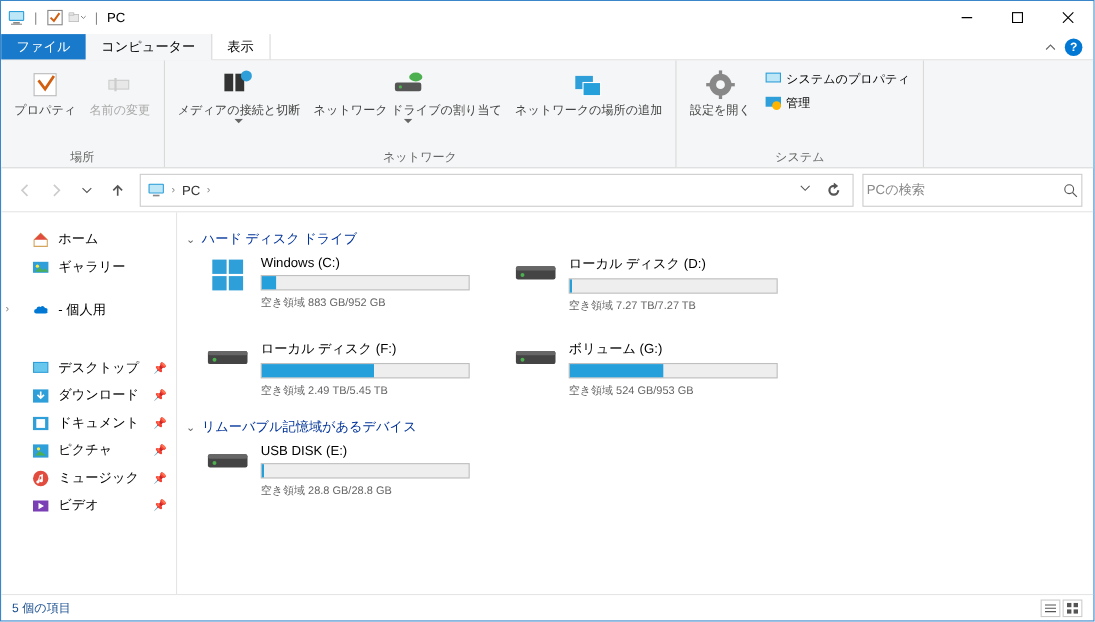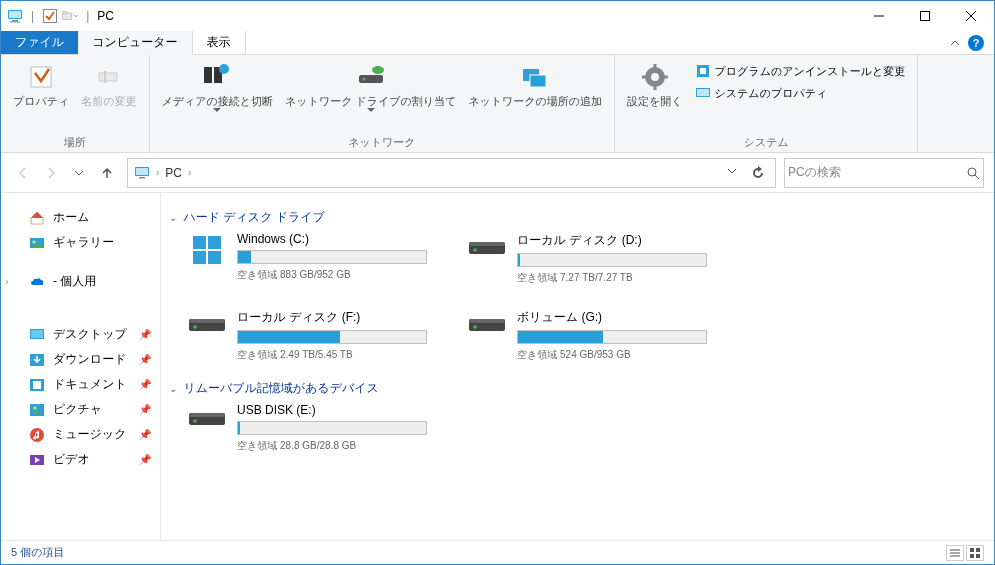--- a/index.html
+++ b/index.html
@@ -226,34 +226,34 @@
                 <rect x="22" y="12.5" width="5" height="3"></rect>
               </g>
             </svg>
           </span>
         <span class="lbl">設定を開く</span>
       </div>
       <div class="ribbon-side">
         <div class="ribbon-side-row">
           <span class="ico">
               <svg width="16" height="16" viewBox="0 0 16 16">
-                <rect x="2" y="2" width="12" height="12" fill="#2e9fd8"></rect>
-                <rect x="5" y="5" width="6" height="6" fill="#fff"></rect>
-              </svg>
-            </span>
-          <span>プログラムのアンインストールと変更</span>
-        </div>
-        <div class="ribbon-side-row">
-          <span class="ico">
-              <svg width="16" height="16" viewBox="0 0 16 16">
                 <rect x="1" y="3" width="14" height="9" fill="#2e9fd8"></rect>
                 <rect x="2" y="4" width="12" height="7" fill="#bde6f7"></rect>
               </svg>
             </span>
           <span>システムのプロパティ</span>
+        </div>
+        <div class="ribbon-side-row">
+          <span class="ico">
+              <svg width="16" height="16" viewBox="0 0 16 16">
+                <rect x="1" y="3" width="14" height="9" fill="#2e9fd8"></rect>
+                <circle cx="11" cy="11" r="4" fill="#ffb400"></circle>
+              </svg>
+            </span>
+          <span>管理</span>
         </div>
       </div>
     </div>
     <div class="ribbon-group-label">システム</div>
   </div>
 </div>
 
 <div class="navrow">
   <div class="nav-arrows">
     <span class="nav-arrow disabled">

